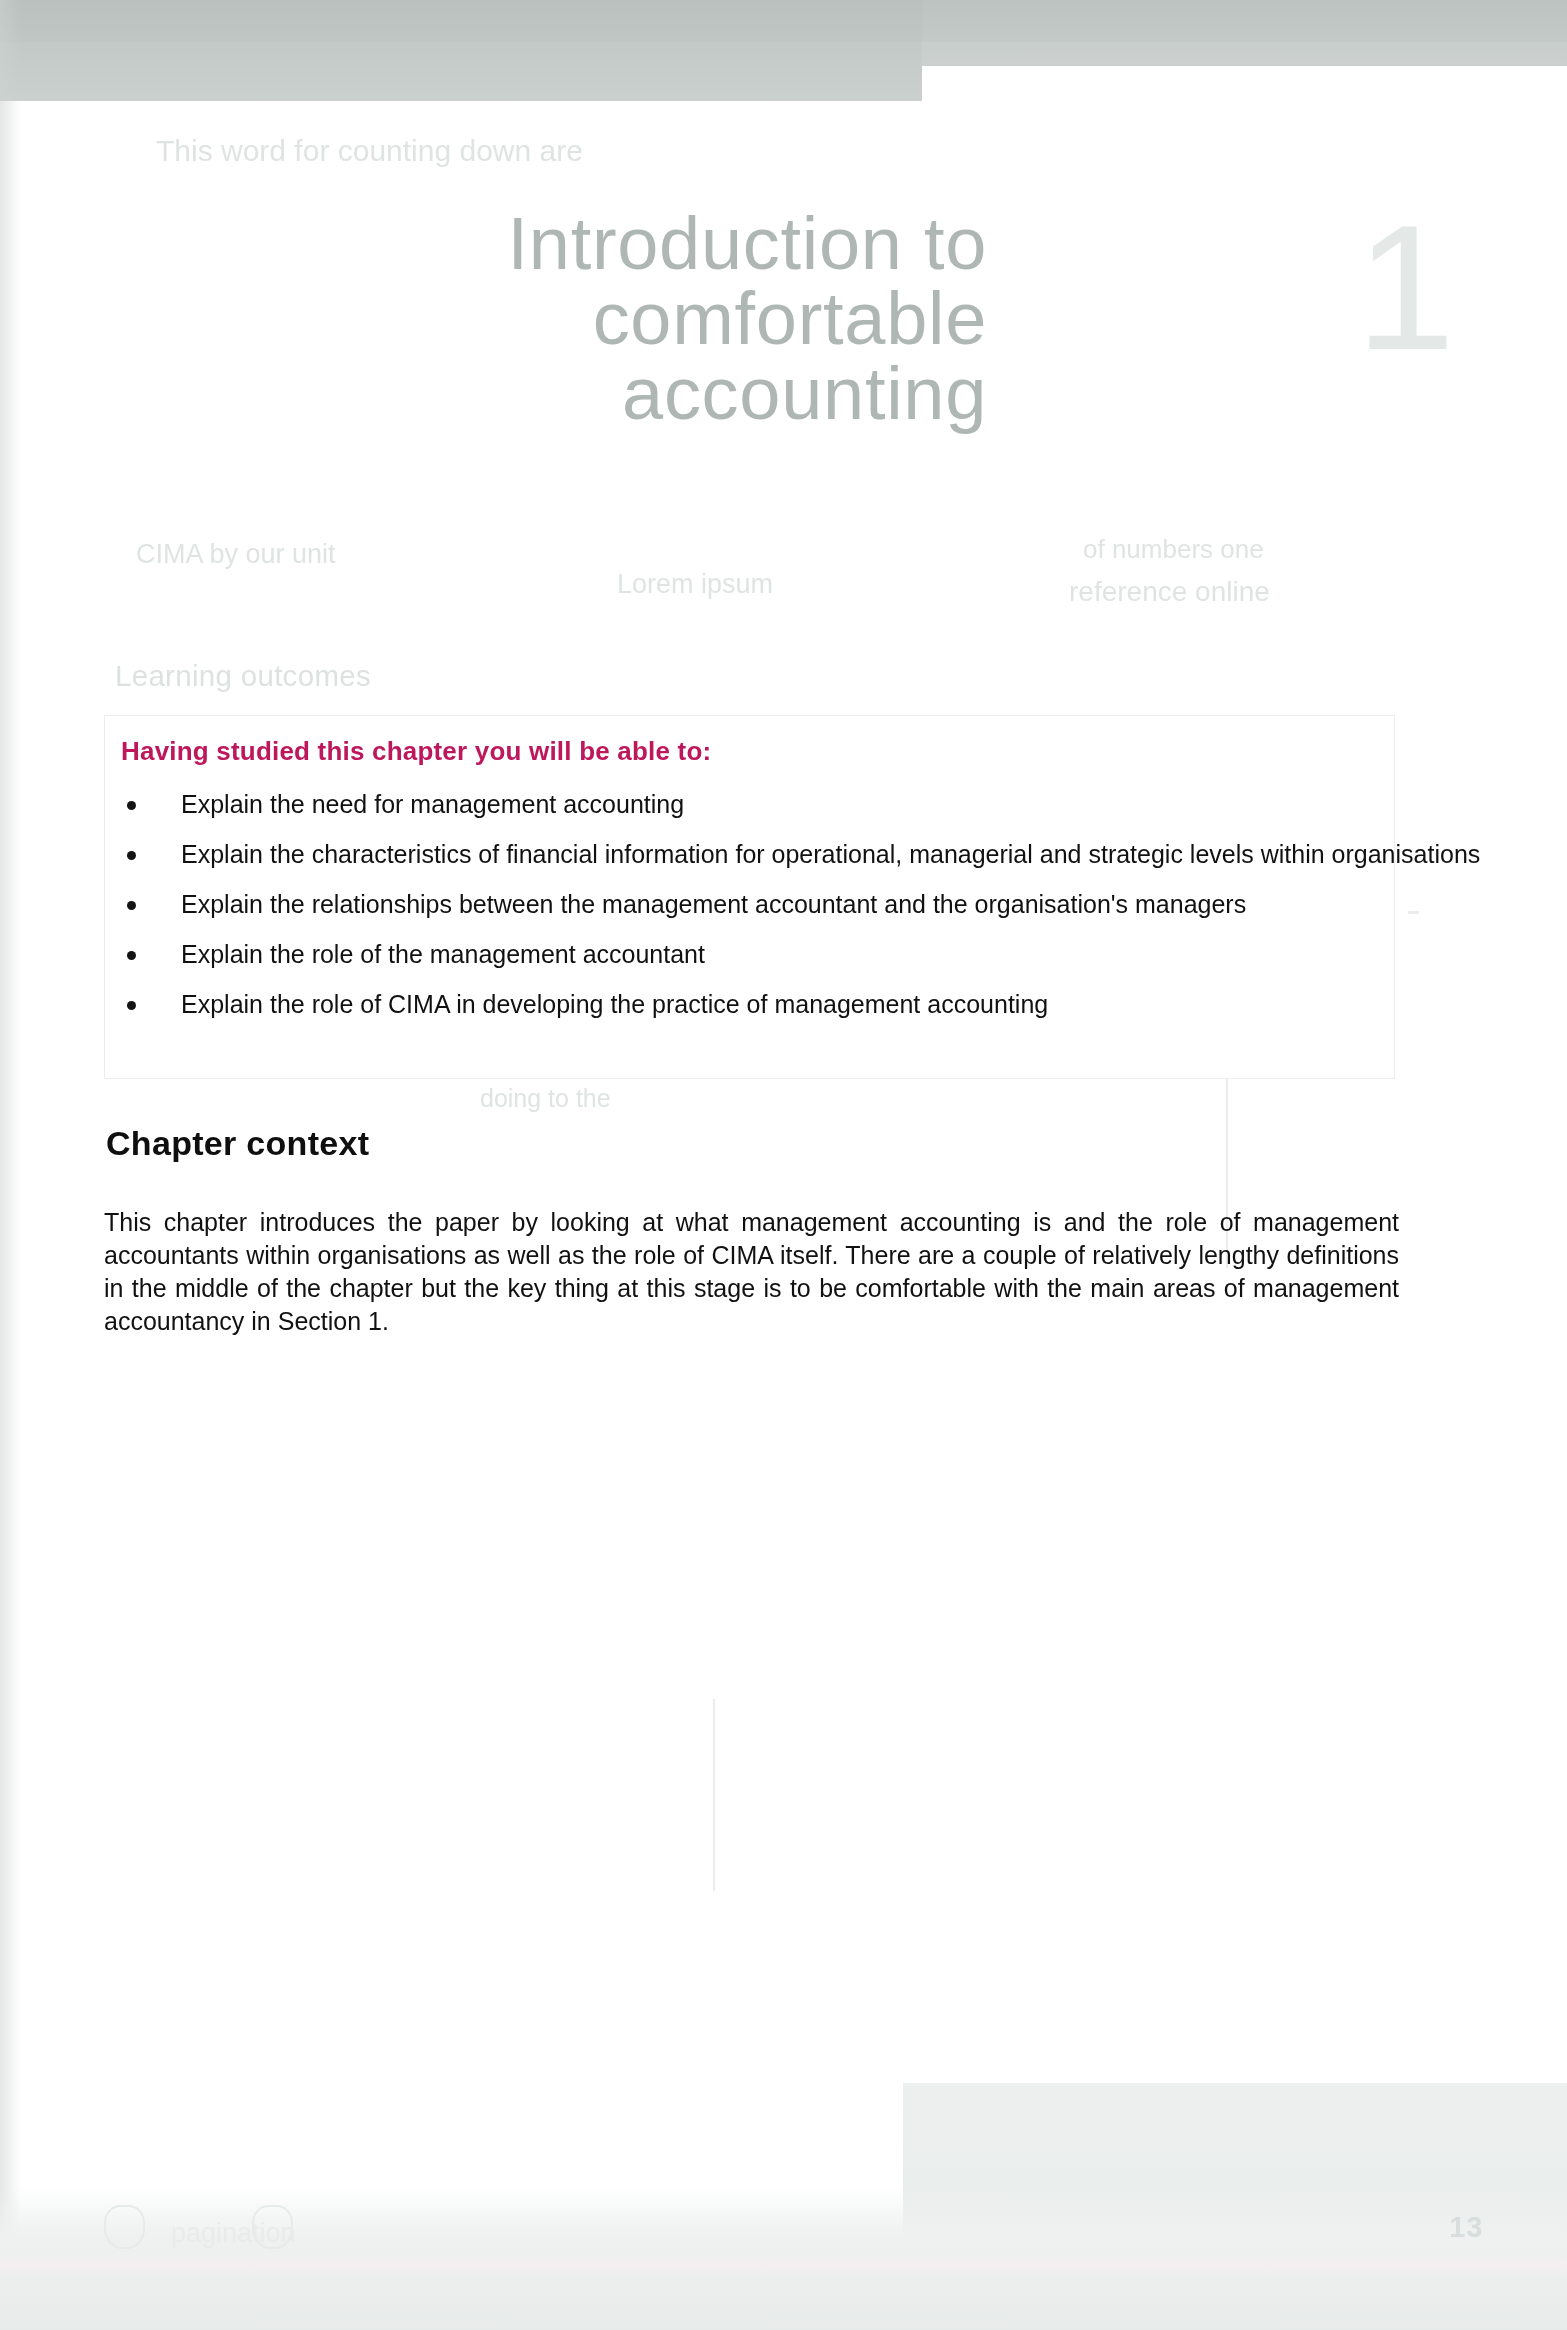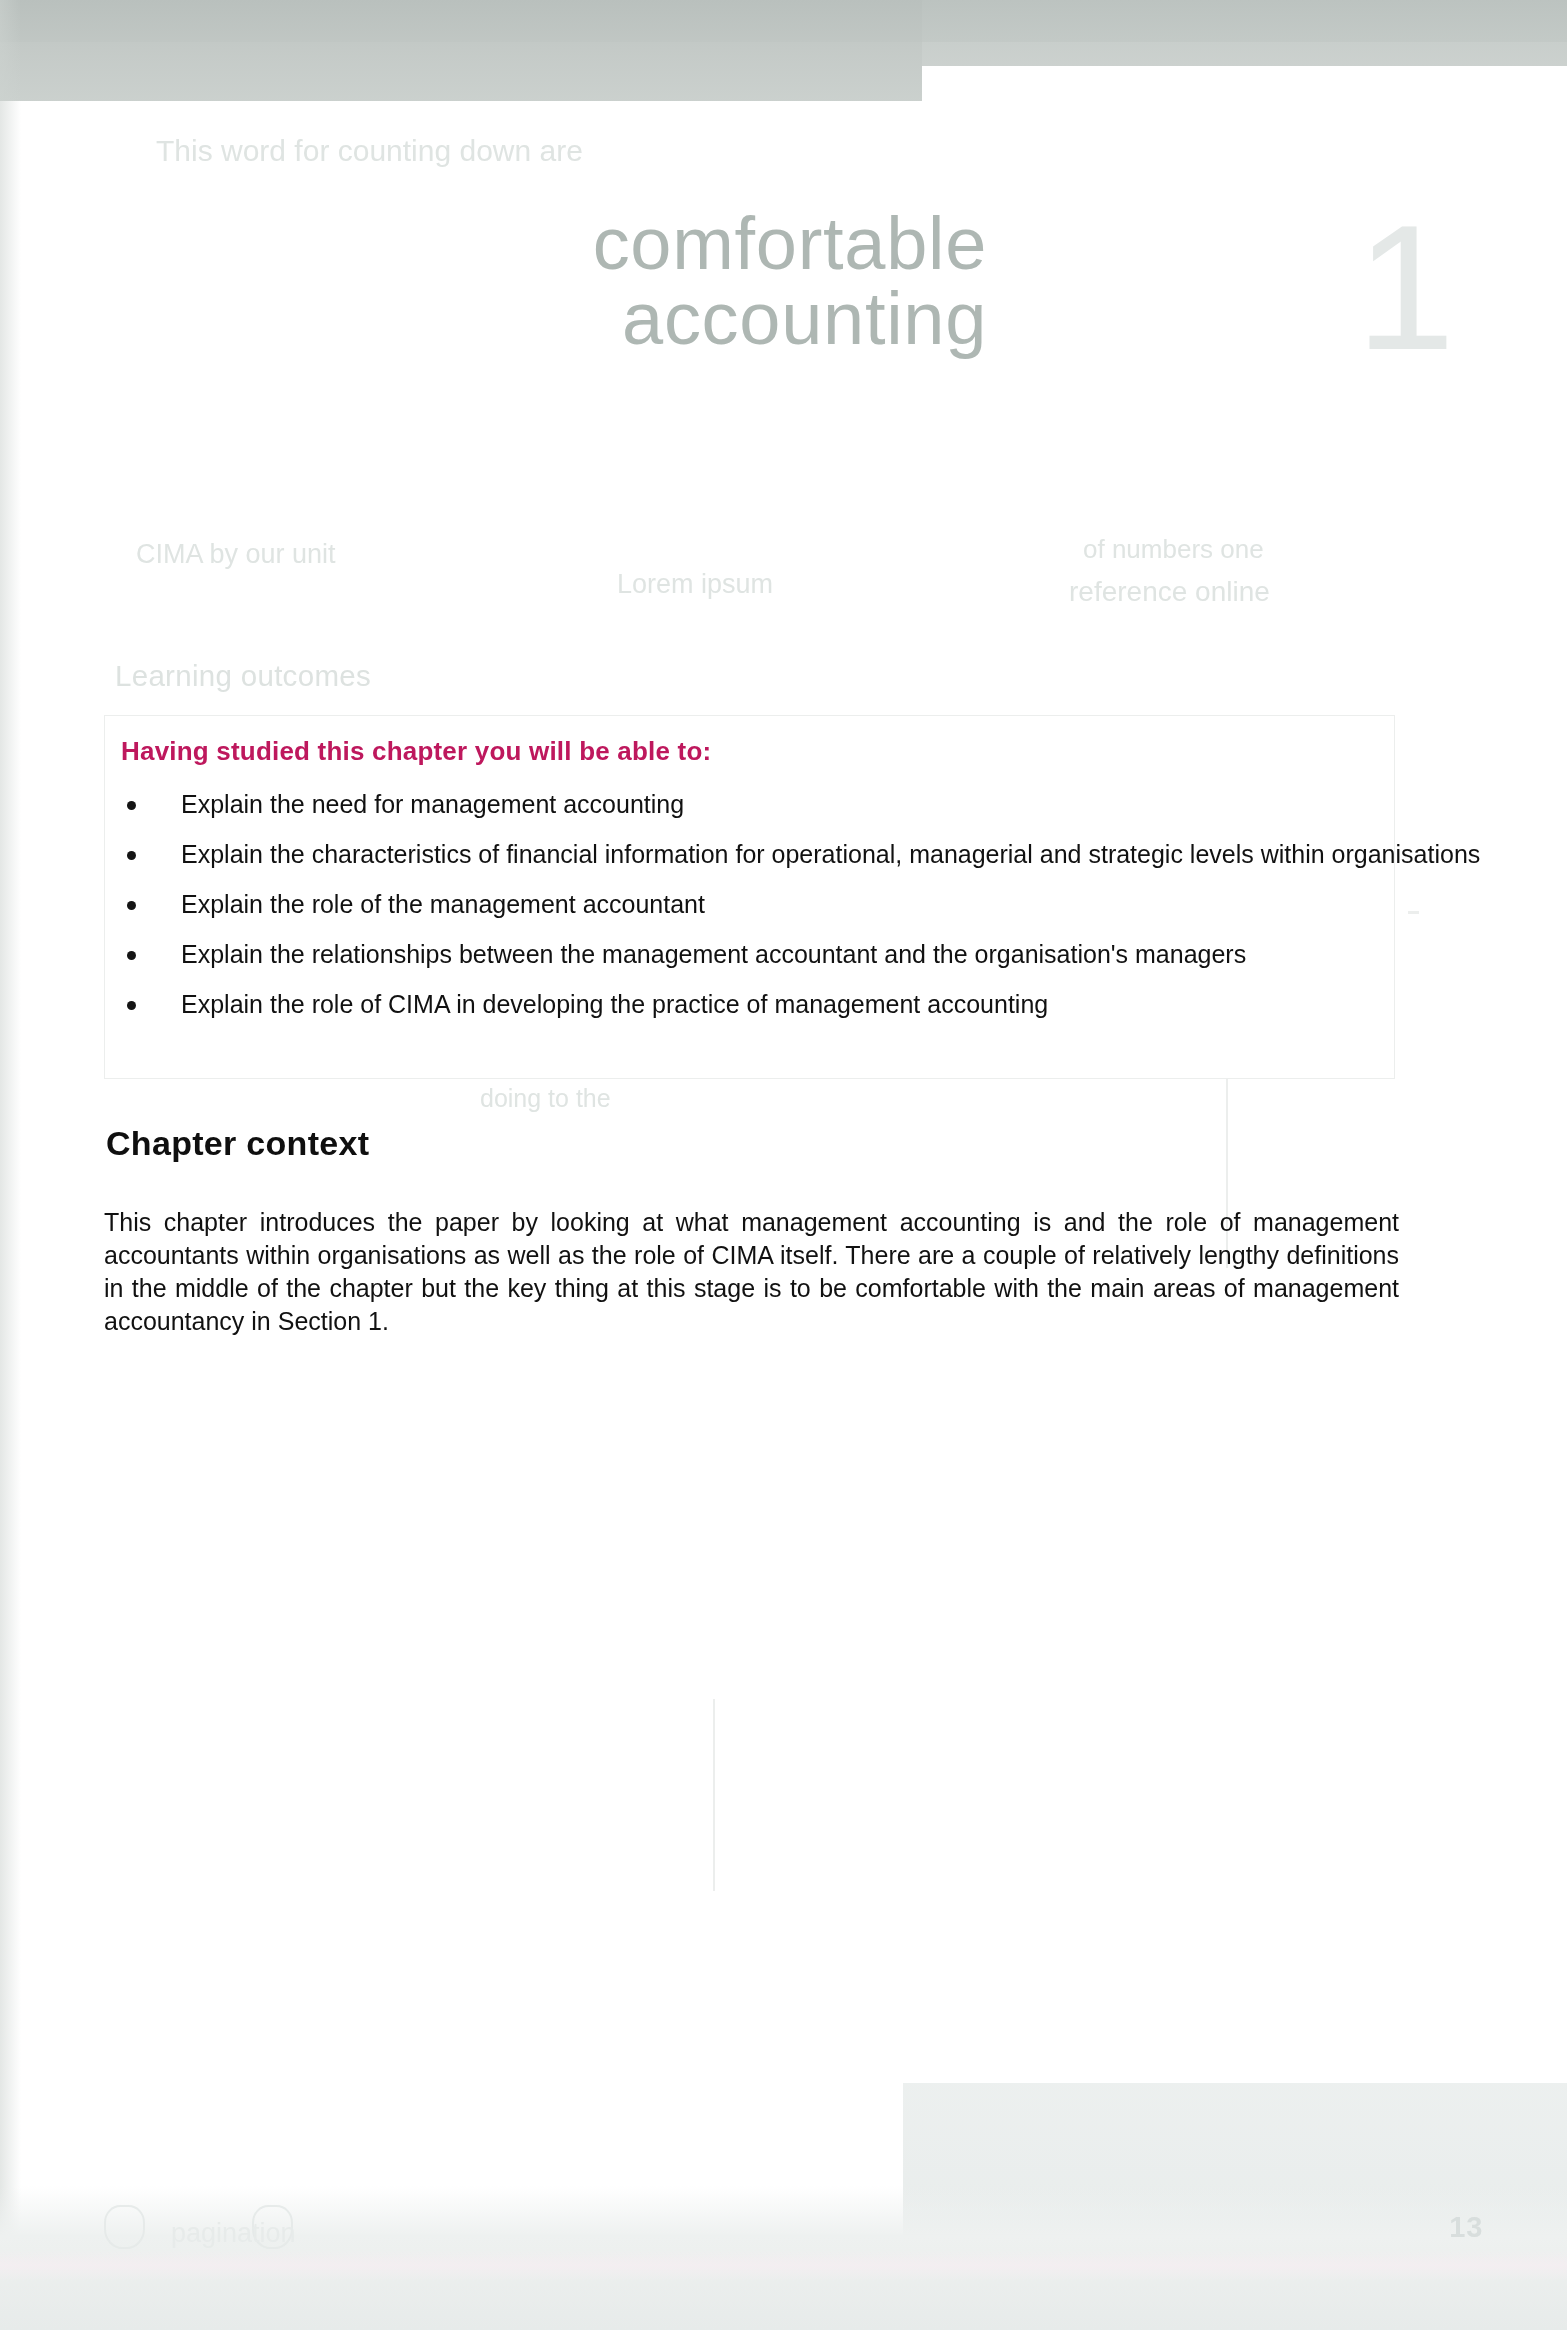--- a/index.html
+++ b/index.html
@@ -258,20 +258,21 @@
   <div class="ghost" style="left:156px; top:134px; font-size:30px;">This word for counting down   are</div>
   <div class="ghost" style="left:136px; top:539px; font-size:27px;">CIMA by our unit</div>
   <div class="ghost" style="left:617px; top:541px; font-size:27px;margin-top:28px;">Lorem ipsum</div>
   <div class="ghost" style="left:1083px; top:534px; font-size:26px;">of numbers one</div>
   <div class="ghost" style="left:1069px; top:576px; font-size:28px;">reference online</div>
   <div class="ghost" style="left:480px; top:1084px; font-size:25px;">doing to the</div>
 
   <div class="chapter-number">1</div>
 
   <div class="title-block">
+    <div class="title-line">Introduction to</div>
     <div class="title-line">comfortable</div>
     <div class="title-line">accounting</div>
   </div>
 
   <div class="lo-heading">Learning outcomes</div>
 
   <div class="lo-box"></div>
 
   <div class="lo-intro">Having studied this chapter you will be able to:</div>
 
@@ -279,25 +280,25 @@
     <div class="lo-item">
       <span class="bullet"></span>
       <span class="lo-text">Explain the need for management accounting</span>
     </div>
     <div class="lo-item">
       <span class="bullet"></span>
       <span class="lo-text">Explain the characteristics of financial information for operational, managerial and strategic levels within organisations</span>
     </div>
     <div class="lo-item">
       <span class="bullet"></span>
+      <span class="lo-text">Explain the relationships between the management accountant and the organisation's managers</span>
+    </div>
+    <div class="lo-item">
+      <span class="bullet"></span>
       <span class="lo-text">Explain the role of the management accountant</span>
-    </div>
-    <div class="lo-item">
-      <span class="bullet"></span>
-      <span class="lo-text">Explain the relationships between the management accountant and the organisation's managers</span>
     </div>
     <div class="lo-item">
       <span class="bullet"></span>
       <span class="lo-text">Explain the role of CIMA in developing the practice of management accounting</span>
     </div>
   </div>
 
   <div class="cc-heading">Chapter context</div>
 
   <div class="cc-body">This chapter introduces the paper by looking at what management accounting is and the role of management accountants within organisations as well as the role of CIMA itself. There are a couple of relatively lengthy definitions in the middle of the chapter but the key thing at this stage is to be comfortable with the main areas of management accountancy in Section 1.</div>

